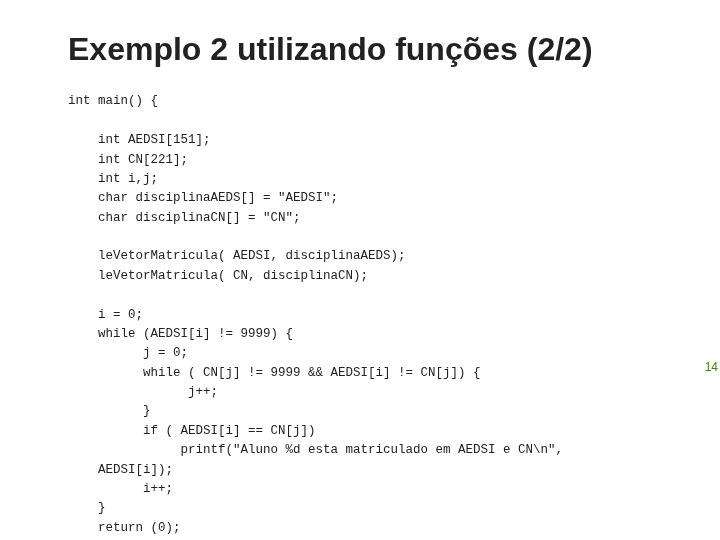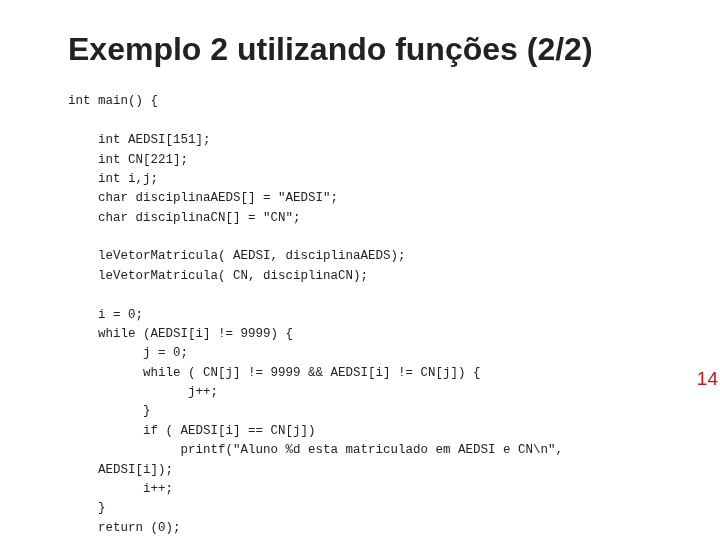--- a/index.html
+++ b/index.html
@@ -38,24 +38,24 @@
       font-family: 'Courier New', Courier, monospace;
       font-size: 12.5px;
       color: #222222;
       line-height: 1.55;
       white-space: pre;
       background: #ffffff;
     }
 
     .page-number {
       position: absolute;
-      bottom: 2px;
+      bottom: 18px;
       right: 30px;
-      font-size: 19px;
-      color: #b91c1c;
+      font-size: 12px;
+      color: #4d7c0f;
     }
   </style>
 </head>
 <body>
 
 <div class="slide-container">
   <h1 class="slide-title">Exemplo 2 utilizando funções (2/2)</h1>
 
   <div class="code-block">int main() {
 

